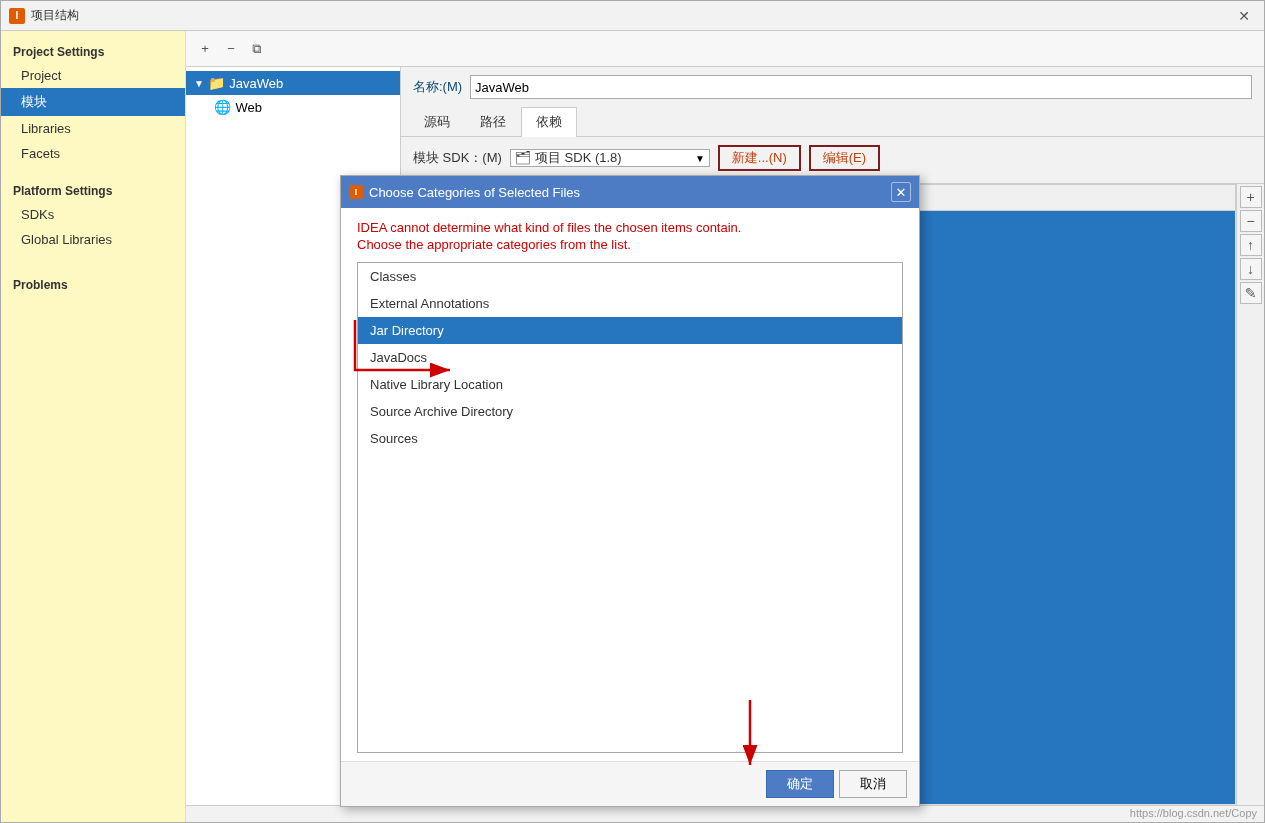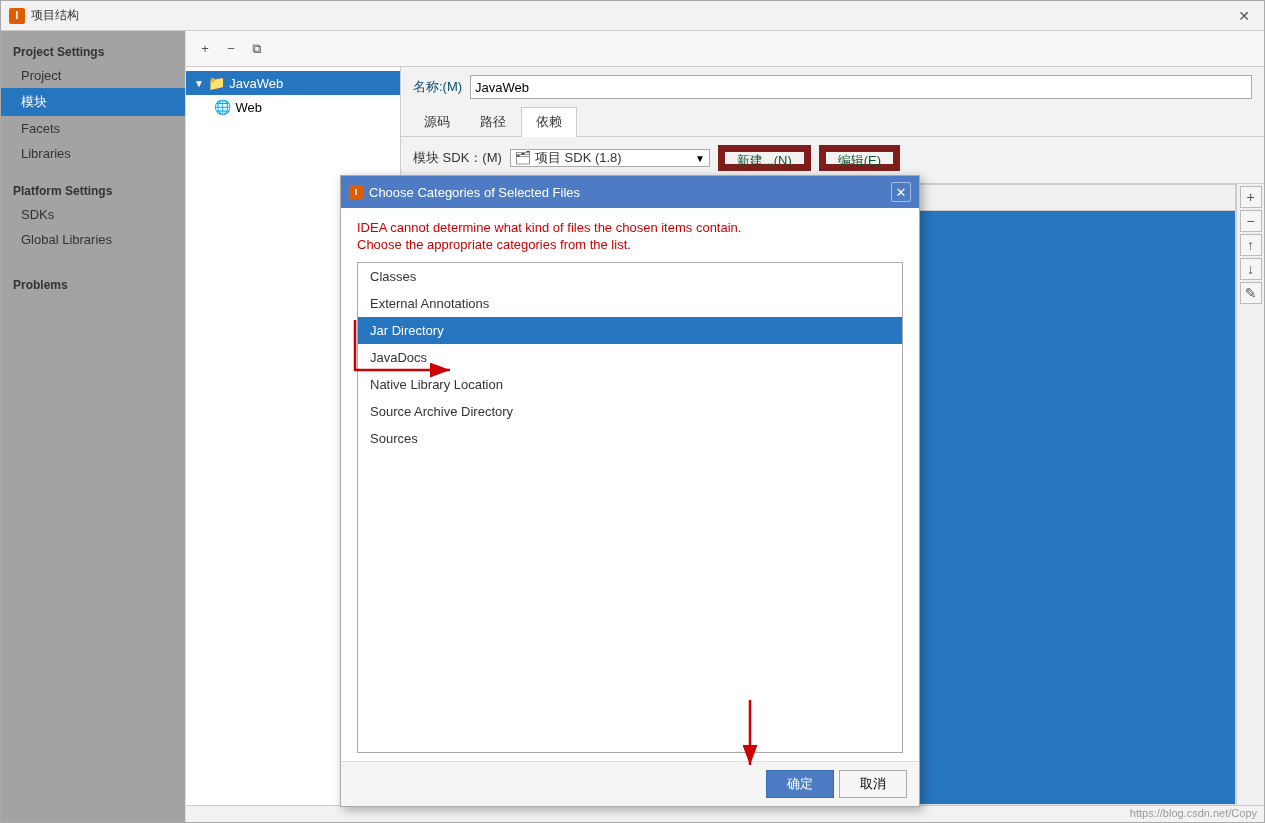--- a/index.html
+++ b/index.html
@@ -63,21 +63,21 @@
 
     
     .dialog-body {
       display: flex;
       flex: 1;
     }
 
     
     .sidebar {
       width: 185px;
-      background: #a3a3a3;
+      background: #fef9c3;
       border-right: 1px solid #ddd;
       display: flex;
       flex-direction: column;
       padding-top: 8px;
     }
     .sidebar-section-title {
       font-size: 12px;
       font-weight: bold;
       color: #333;
       padding: 6px 12px 4px;
@@ -224,25 +224,25 @@
     }
     .sdk-select-text {
       flex: 1;
       font-size: 13px;
       color: #333;
     }
     .sdk-select-arrow { font-size: 10px; }
     .sdk-btn {
       height: 26px;
       padding: 0 12px;
-      border: 7px solid #7f1d1d;
-      background: #f2f2f2;
-      font-size: 13px;
-      cursor: pointer;
-      color: #14532d;
+      border: 2px solid #7f1d1d;
+      background: #f2f2f2;
+      font-size: 13px;
+      cursor: pointer;
+      color: #c2410c;
     }
 
     
     .dep-table-container {
       flex: 1;
       display: flex;
       background: white;
       margin: 4px 0 0;
       border-top: 1px solid #ccc;
       position: relative;
@@ -438,24 +438,24 @@
 
     <div class="sidebar">
       <div class="sidebar-section-title">Project Settings</div>
       <div class="sidebar-item">
         <span>Project</span>
       </div>
       <div class="sidebar-item active">
         <span>模块</span>
       </div>
       <div class="sidebar-item">
+        <span>Libraries</span>
+      </div>
+      <div class="sidebar-item">
         <span>Facets</span>
-      </div>
-      <div class="sidebar-item">
-        <span>Libraries</span>
       </div>
 
       <div class="sidebar-section-title" style="margin-top:12px;">Platform Settings</div>
       <div class="sidebar-item">
         <span>SDKs</span>
       </div>
       <div class="sidebar-item">
         <span>Global Libraries</span>
       </div>
 

